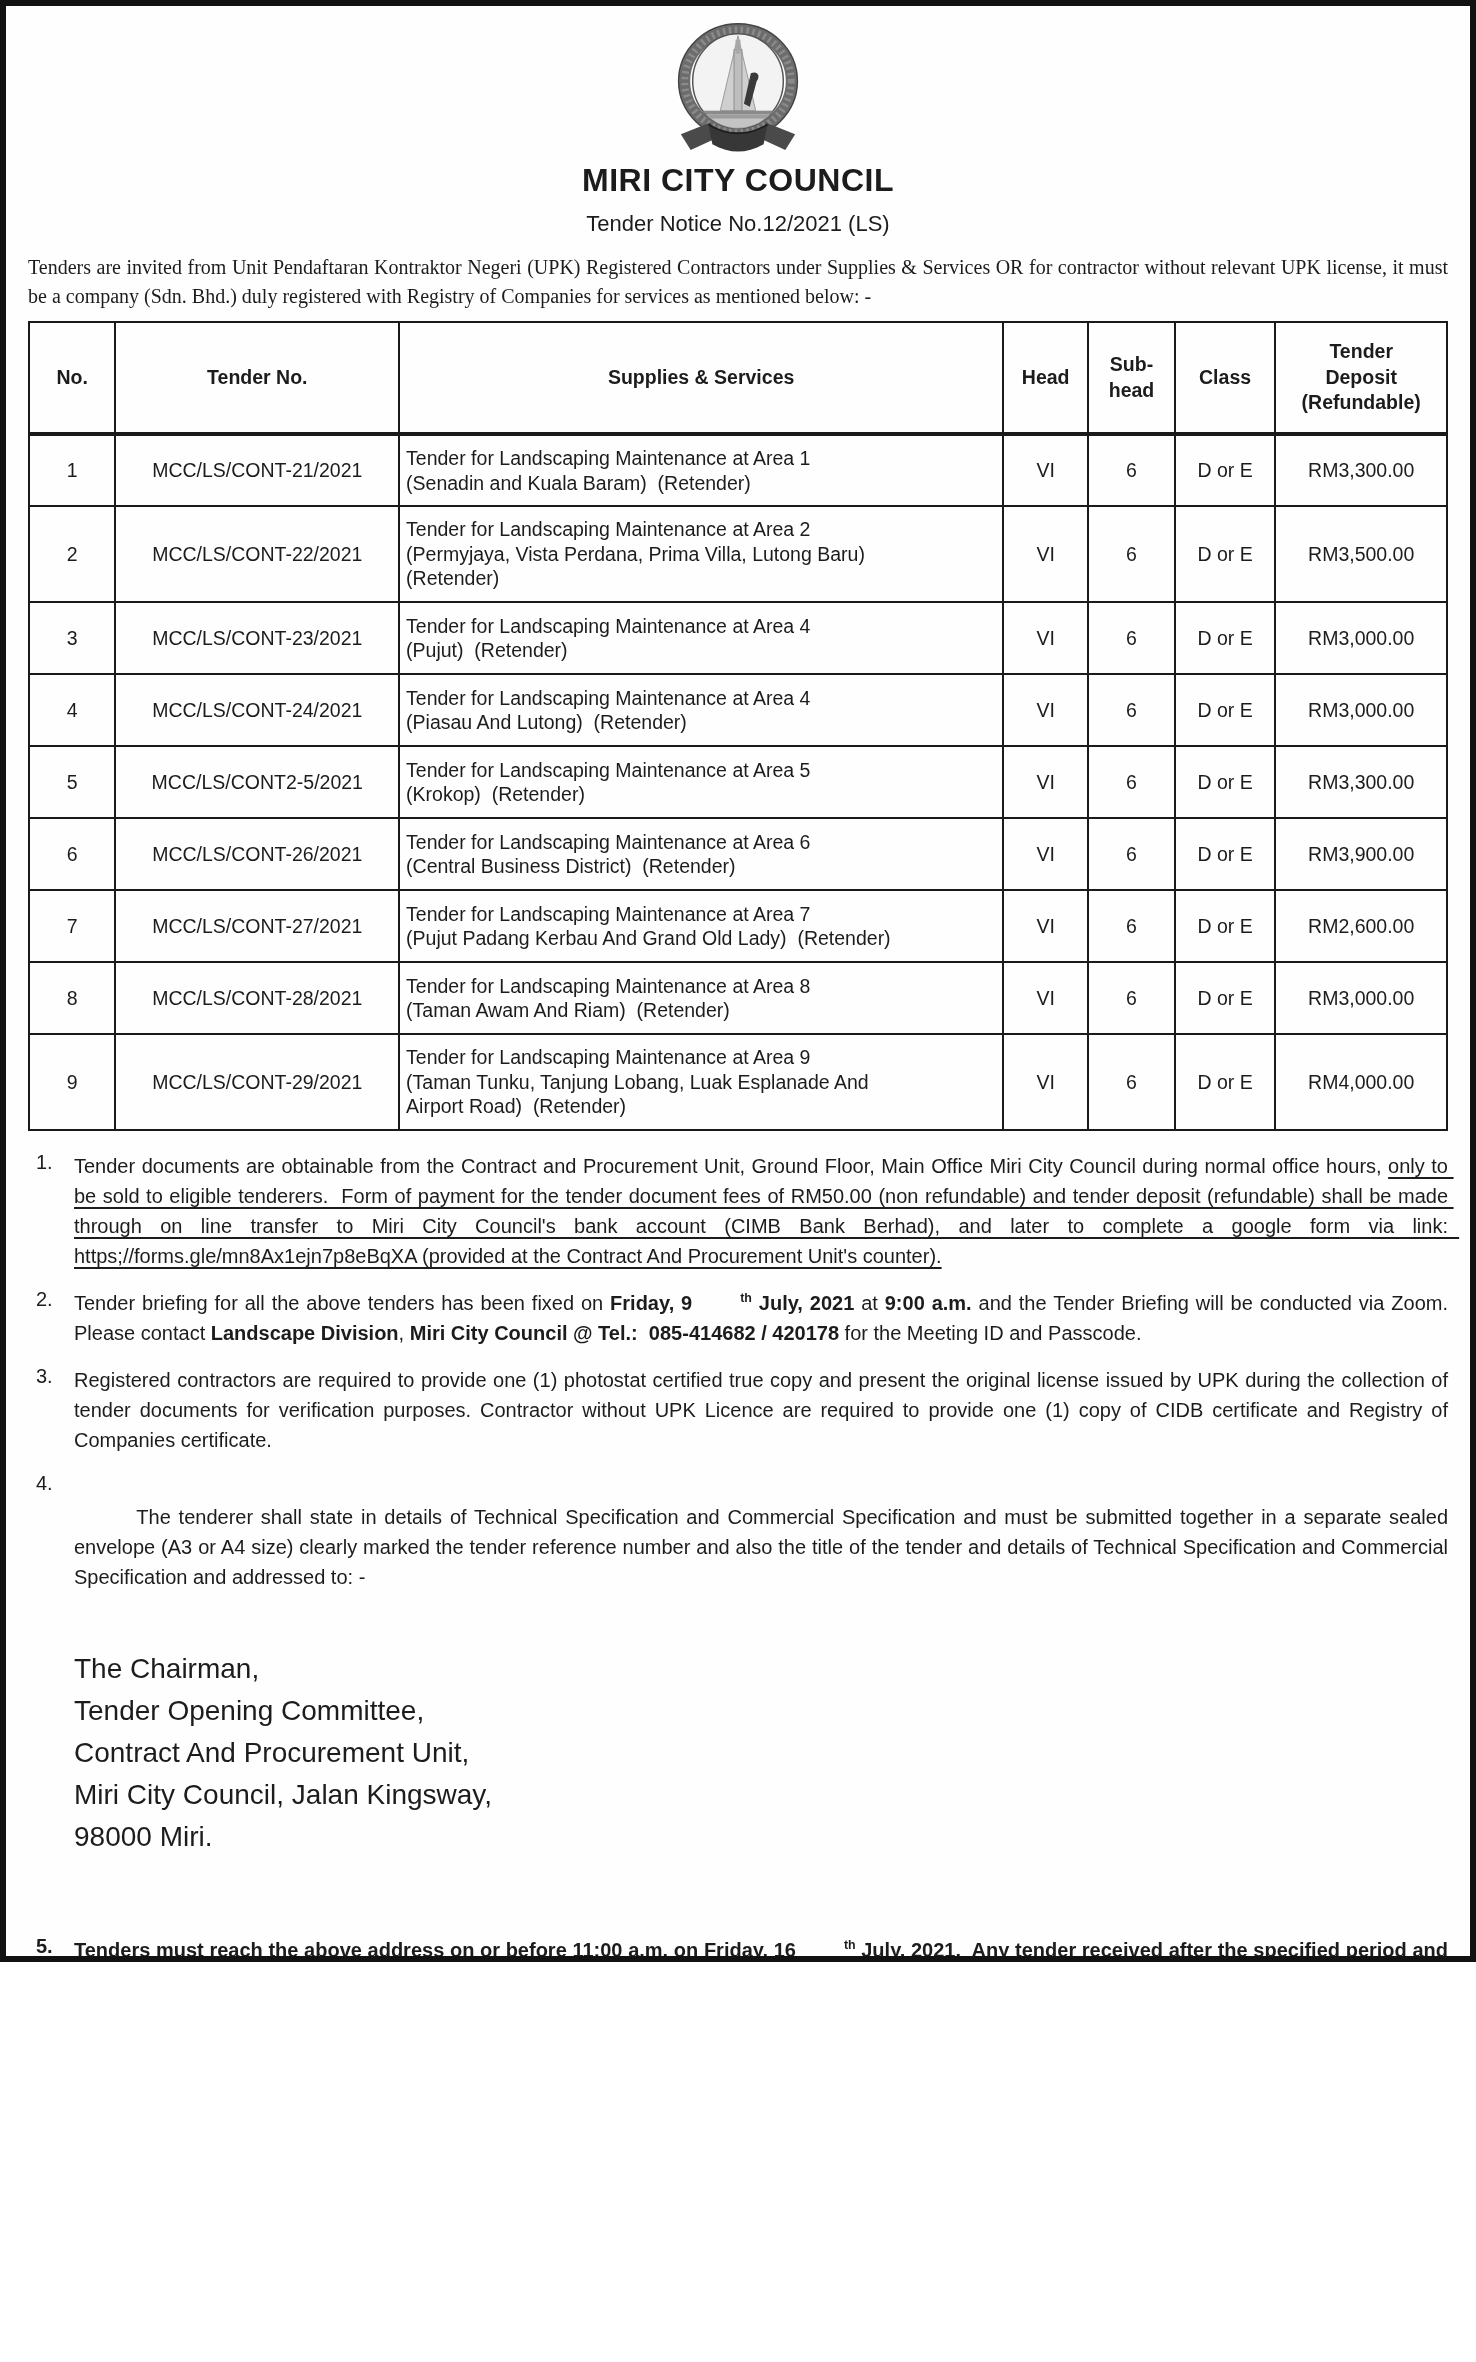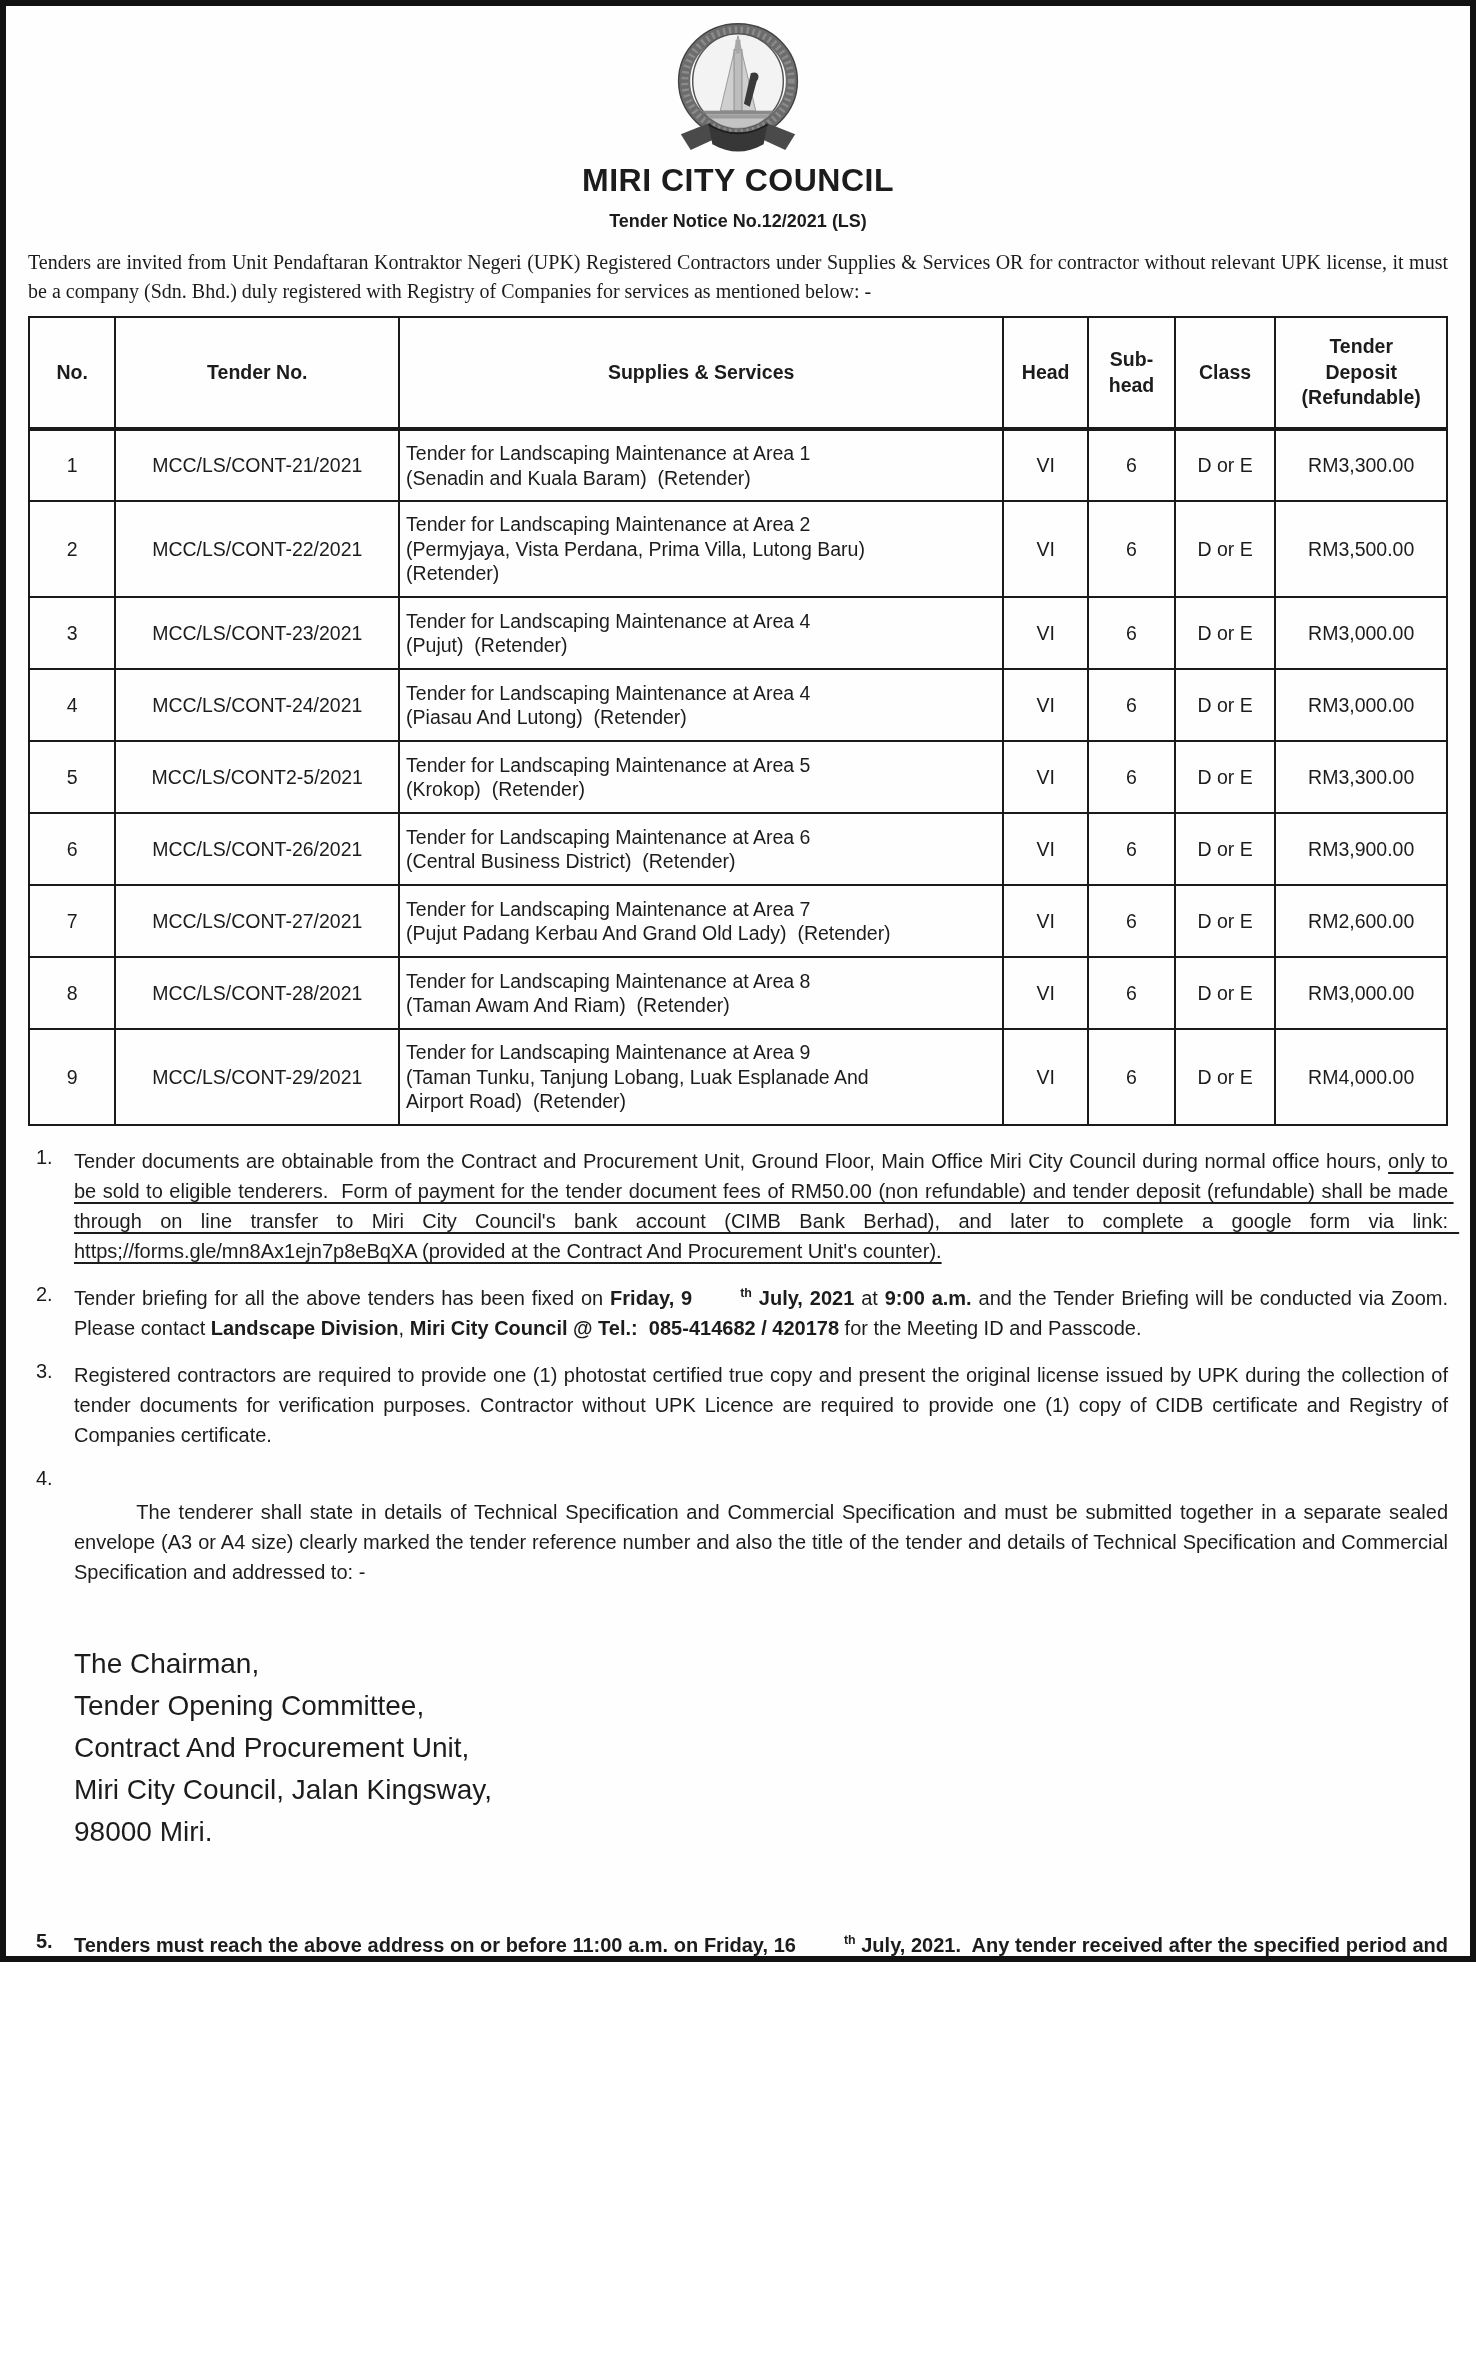--- a/index.html
+++ b/index.html
@@ -11,21 +11,21 @@
     font-family:"Liberation Sans", sans-serif;
     color:#1c1c1c;
     overflow:hidden;
     position:relative;
     padding:12px 22px 0 22px;
   }
   
   .hdr { text-align:center; }
   .crest { display:block; margin:2px auto 4px auto; }
   .org-title { font-size:32px; font-weight:700; letter-spacing:0.5px; }
-  .notice-title { font-size:18px; font-weight:700; margin-top:12px; }
+  .notice-title { font-size:22px; font-weight:400; margin-top:12px; }
   
   .intro {
     margin-top:16px; font-size:20px; line-height:1.45;
     text-align:justify; white-space:pre-wrap;font-family:Liberation Serif, serif;
   }
   
   table.tenders {
     margin-top:10px; width:100%;
     border-collapse:collapse;
     font-size:19.5px;

